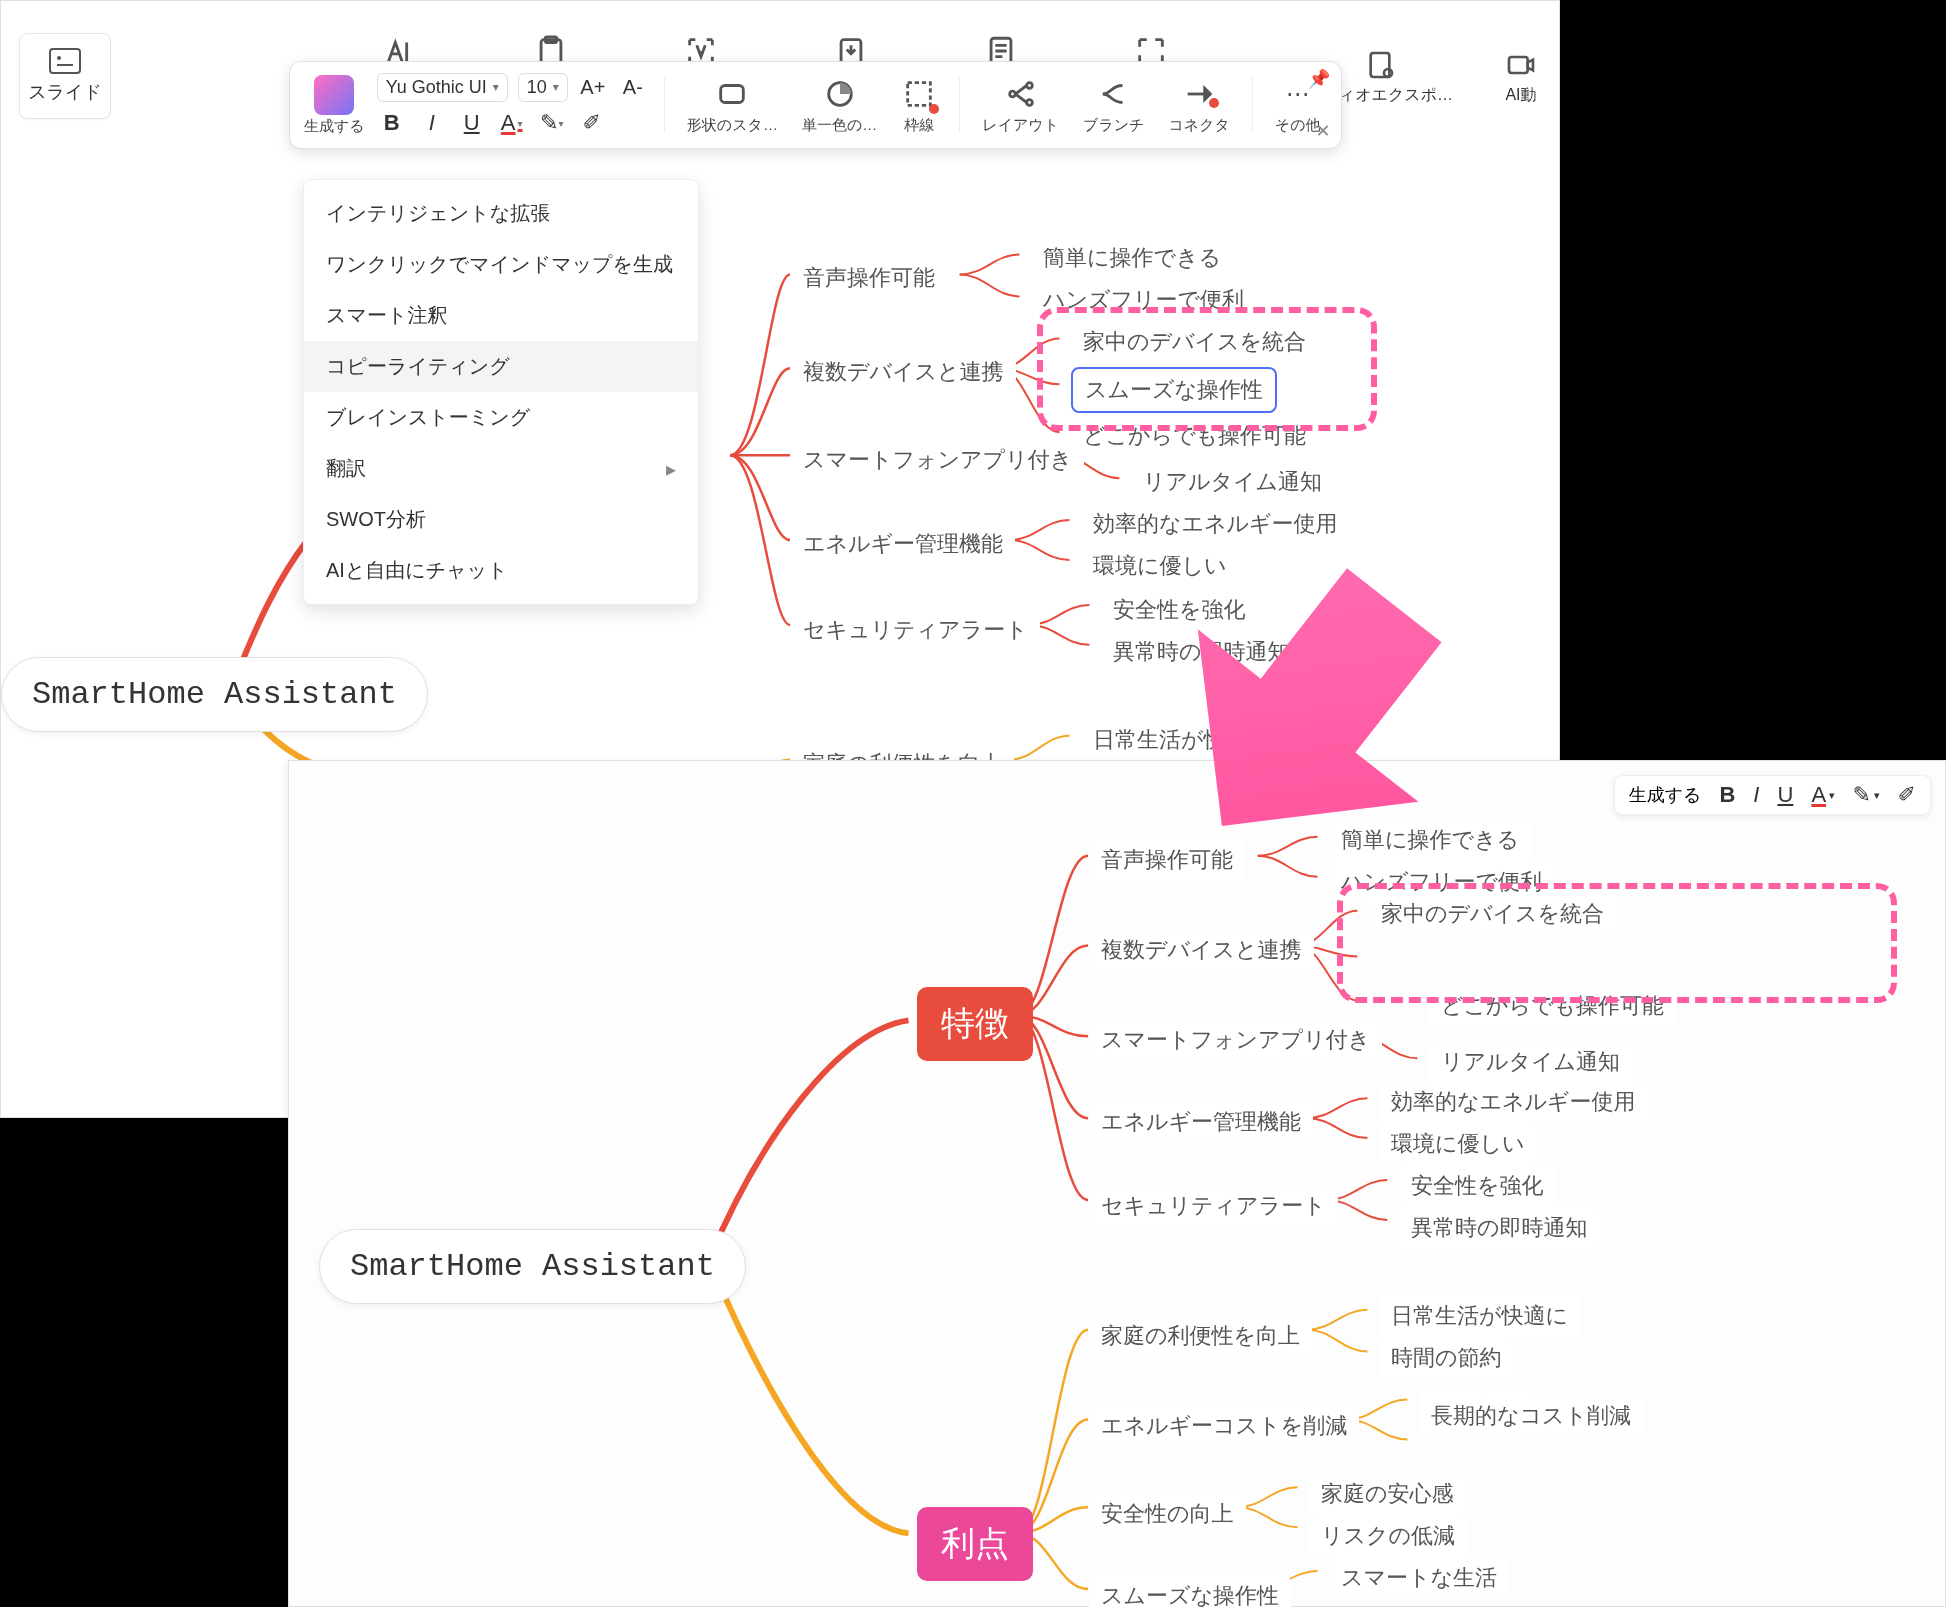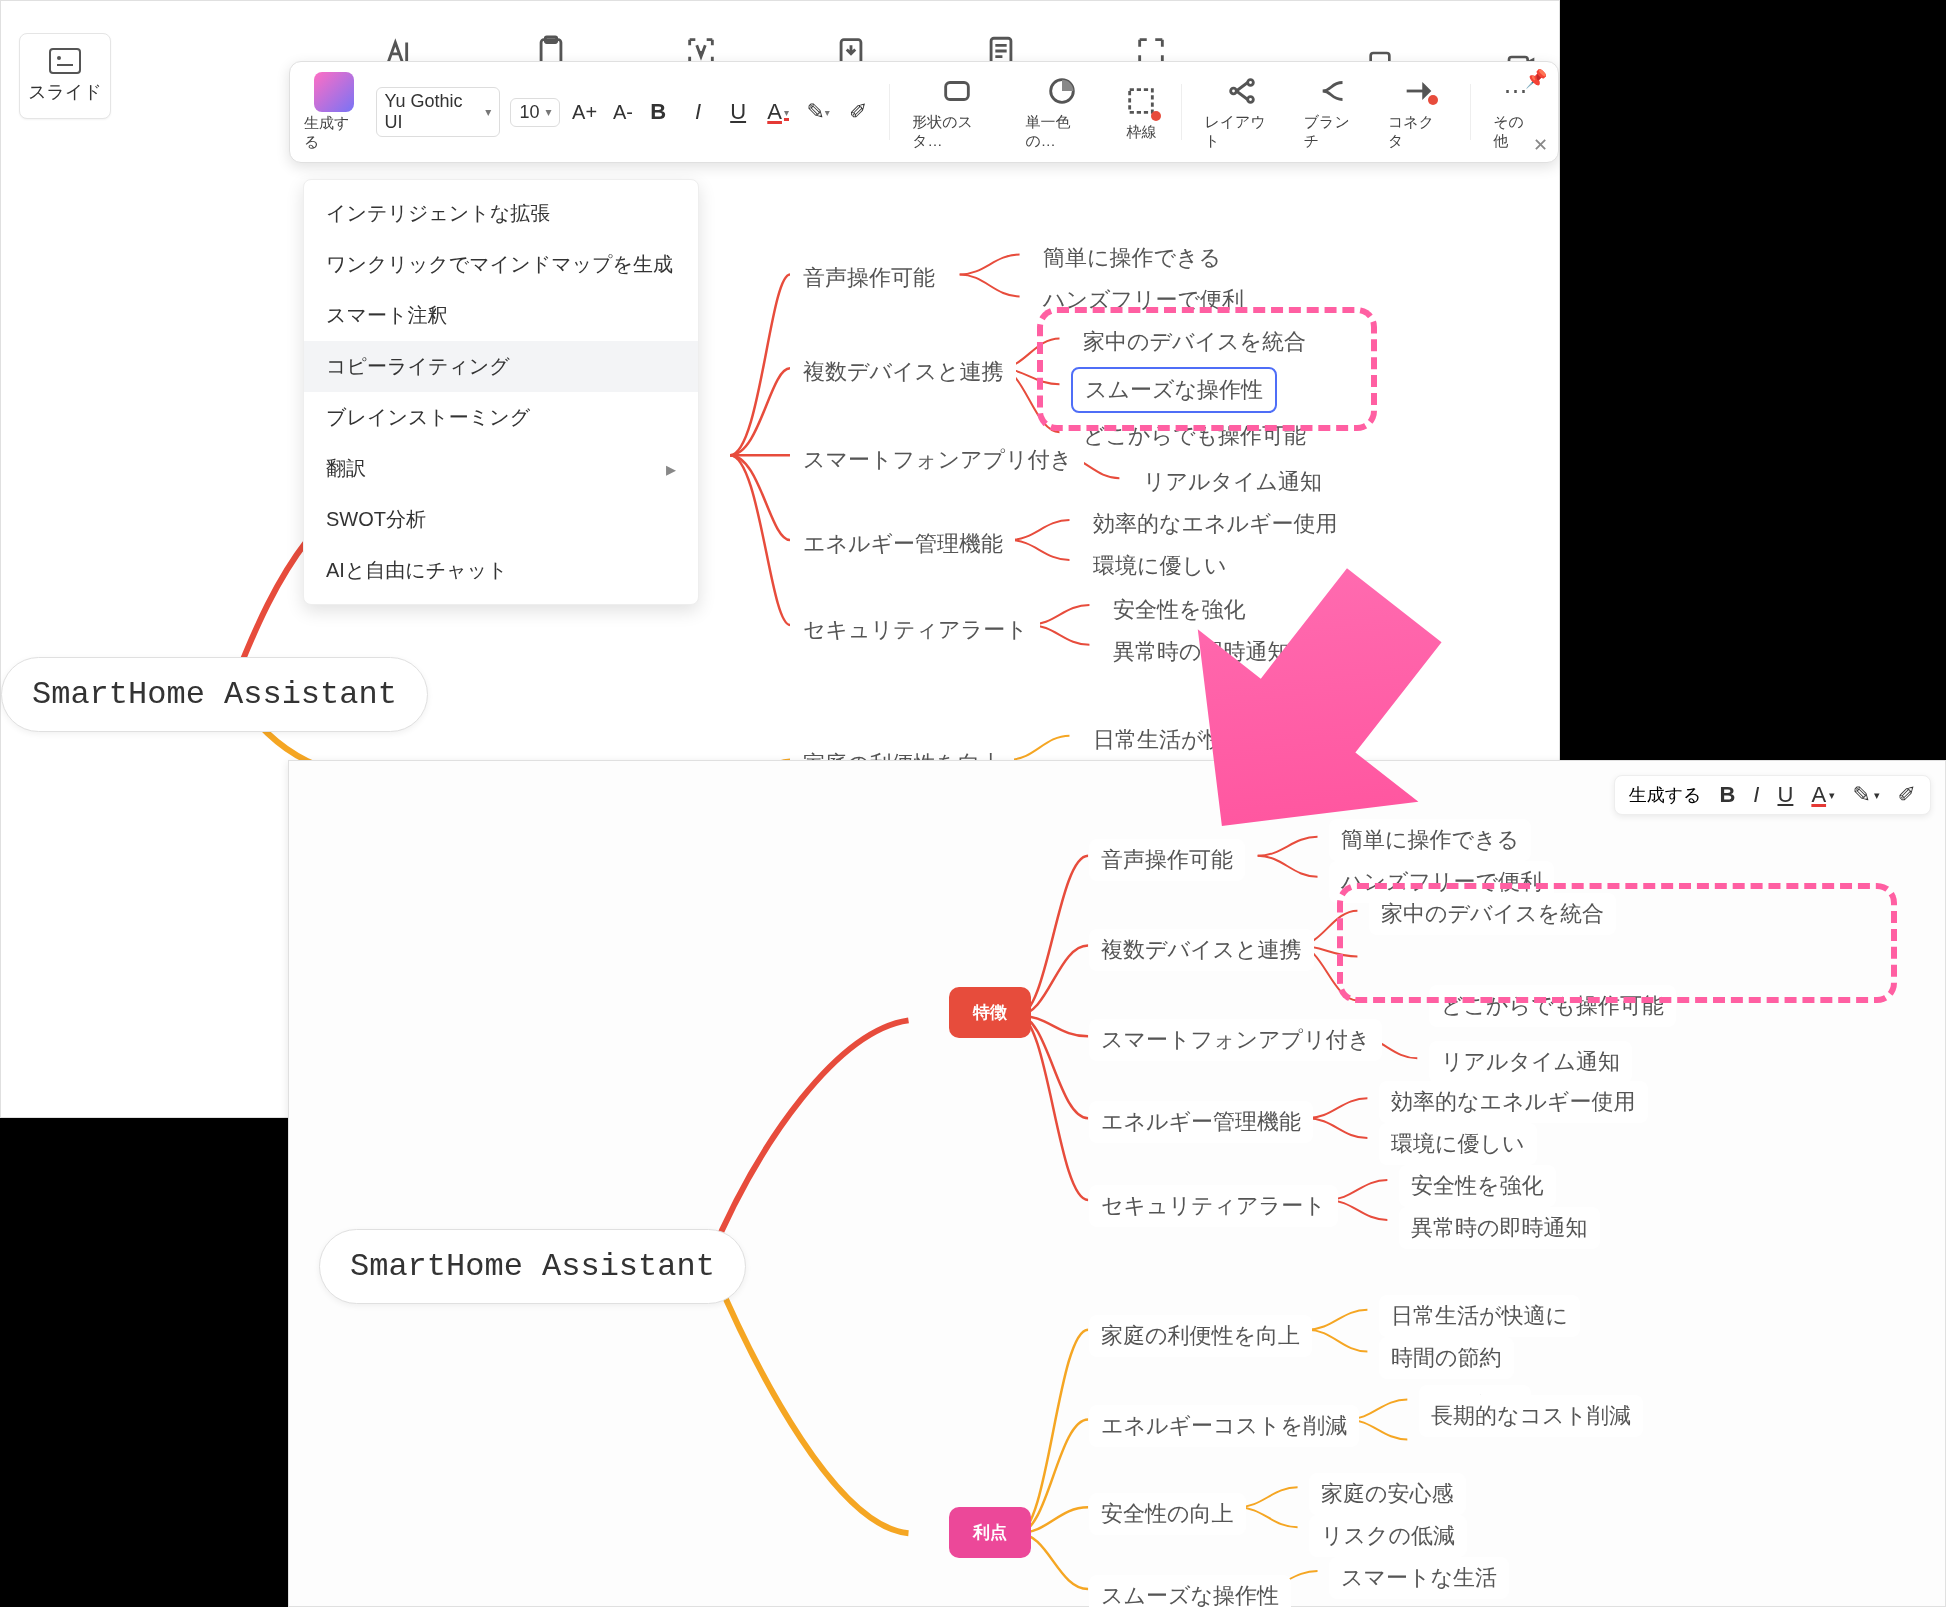--- a/index.html
+++ b/index.html
@@ -87,21 +87,21 @@
 
   
   .mm { position:absolute; left:0; top:0; width:100%; height:100%; }
   .root-pill {
     position:absolute;
     background:#fff; border:1px solid #e0e0e0; border-radius:999px;
     padding:18px 30px; font-size:32px; font-family: "Courier New", monospace; color:#333;
     box-shadow:0 2px 6px rgba(0,0,0,0.06);
   }
   .branch-node {
-    position:absolute; color:#fff; padding:14px 24px; border-radius:10px; font-size:17px; font-weight:700;margin-left:32px;
+    position:absolute; color:#fff; padding:14px 24px; border-radius:10px; font-size:34px; font-weight:400;
   }
   .branch-red { background:#e74c3c;}
   .branch-orange { background:#ec4899;}
   .leaf {
     position:absolute; font-size:22px; color:#555; white-space:nowrap;
     padding:6px 12px; border-radius:8px; background:#fff;
   }
   .leaf-selected { border:2.5px solid #4f6ef7; }
   .pink-box {
     position:absolute; border:6px dashed #ff5fa2; border-radius:20px;
@@ -189,21 +189,21 @@
 
   <div class="toolbar">
     <span class="pin">📌</span>
     <span class="xclose">✕</span>
 
     <div class="col">
       <div class="gen-ic"></div>
       <span class="lbl">生成する</span>
     </div>
 
-    <div style="display:flex; flex-direction:row; gap:6px;">
+    <div style="display:flex; flex-direction:column; gap:6px;">
       <div class="row">
         <div class="pill">
           <span>Yu Gothic UI</span>
           <span class="chev">▾</span>
         </div>
         <div class="pill">
           <span>10</span>
           <span class="chev">▾</span>
         </div>
         <div class="ib sup">

